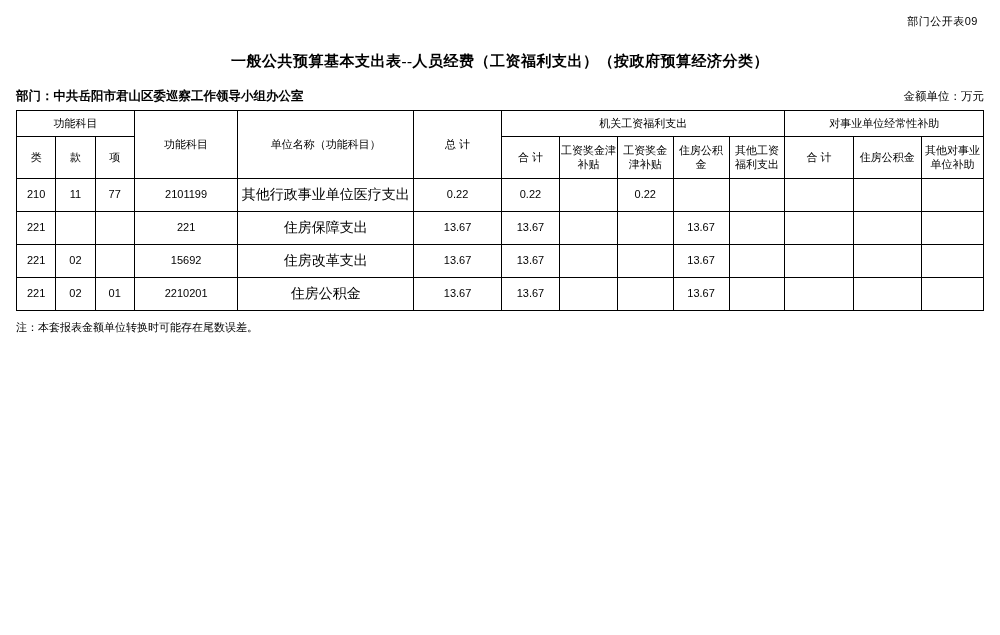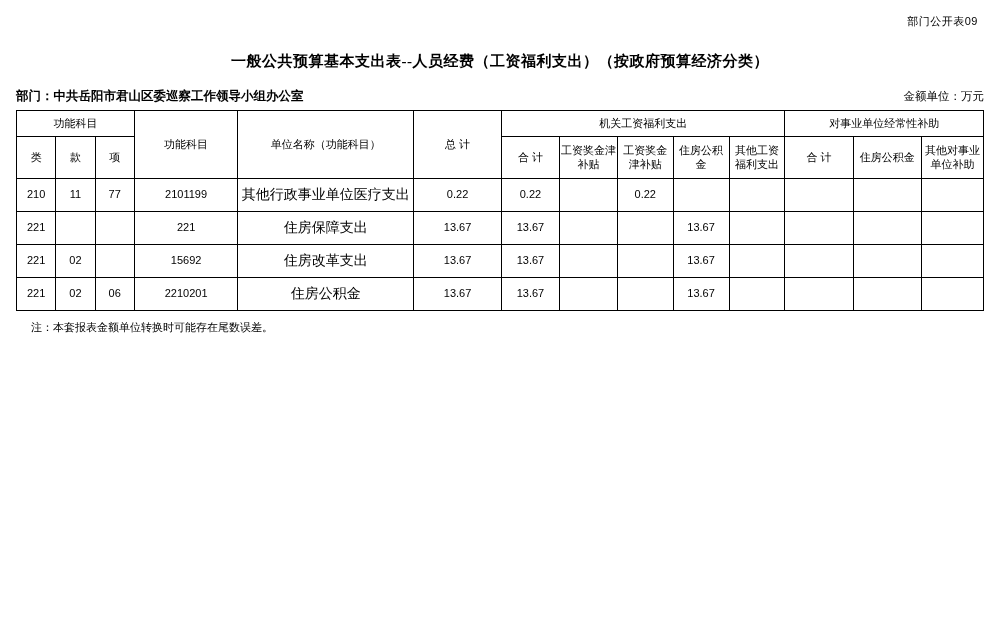--- a/index.html
+++ b/index.html
@@ -105,21 +105,21 @@
     text-align: left;
     padding-left: 10px;
     margin-left: 34px;
   }
   .th-tight {
     padding: 0 1px;
   }
   .note {
     position: absolute;
     top: 320px;
-    left: 31px;
+    left: 16px;
     font-size: 11px;
   }
   .col-lei { width: 38px; }
   .col-kuan { width: 38px; }
   .col-xiang { width: 38px; }
   .col-unitcode { width: 100px; }
   .col-unitname { width: 170px; }
   .col-total { width: 85px; }
   .col-hj1 { width: 56px; }
   .col-jintie { width: 56px; }
@@ -231,21 +231,21 @@
         <td class="num"></td>
         <td class="num">13.67</td>
         <td class="num"></td>
         <td class="num"></td>
         <td class="num"></td>
         <td class="num"></td>
       </tr>
       <tr class="h-row">
         <td class="center">221</td>
         <td class="center">02</td>
-        <td class="center">06</td>
+        <td class="center">01</td>
         <td class="code">2210201</td>
         <td class="txt">住房公积金</td>
         <td class="num">13.67</td>
         <td class="num">13.67</td>
         <td class="num"></td>
         <td class="num"></td>
         <td class="num">13.67</td>
         <td class="num"></td>
         <td class="num"></td>
         <td class="num"></td>

